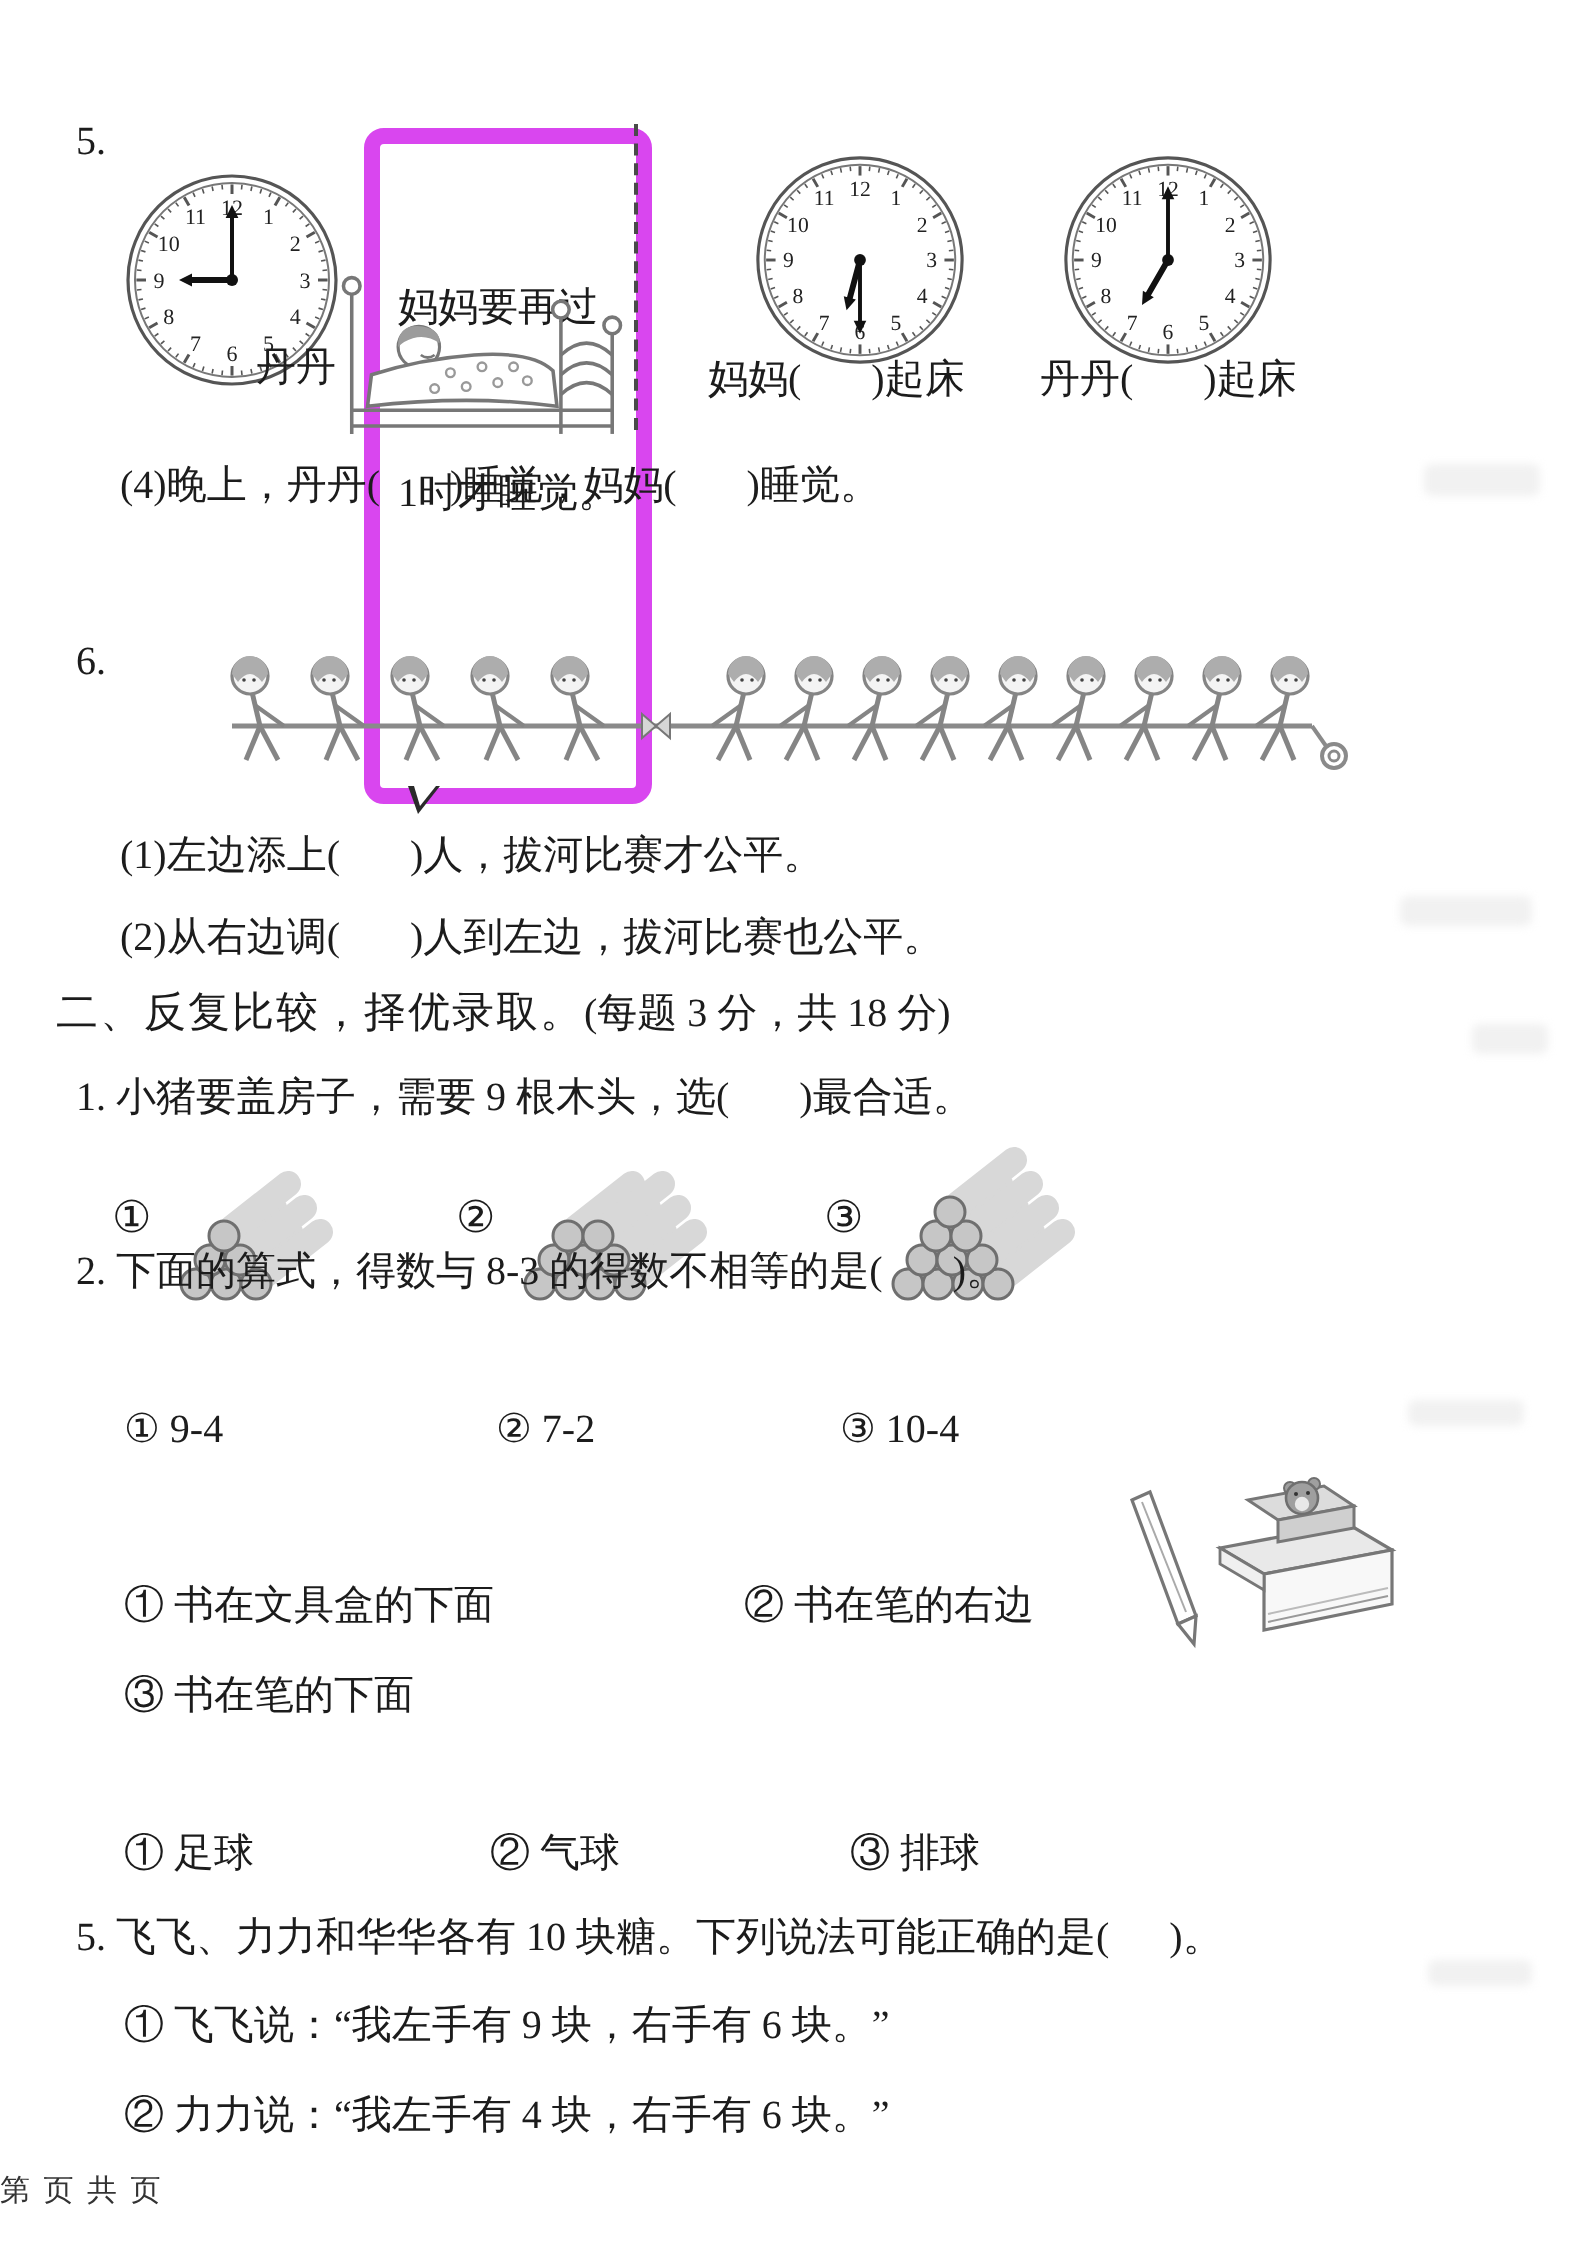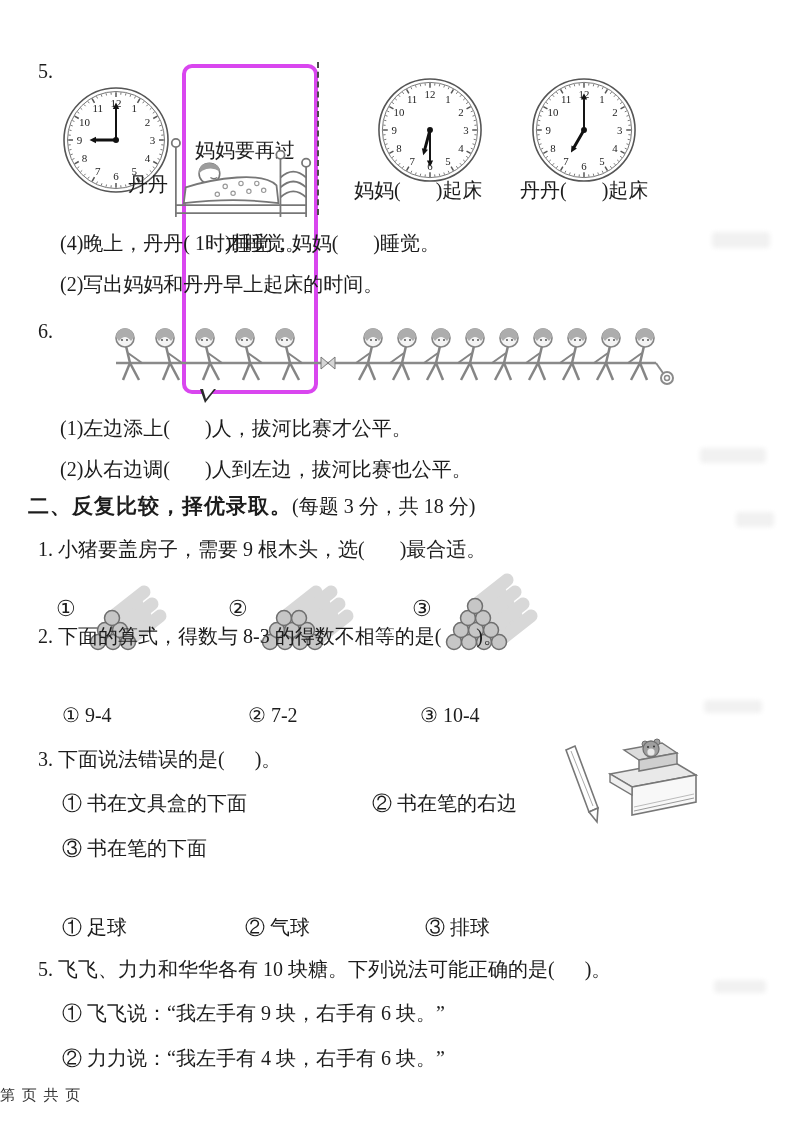--- a/index.html
+++ b/index.html
@@ -2,23 +2,23 @@
 <html><head>
 <meta charset="utf-8">
 <style>
   html,body{margin:0;padding:0;background:#e9e9e9;}
   #page{position:relative;width:793px;height:1122px;margin:0 auto;background:#ffffff;
         font-family:"Liberation Serif","DejaVu Serif",serif;color:#1c1c1c;overflow:hidden;}
   .abs{position:absolute;}
   .line{position:absolute;font-size:20px;white-space:pre;line-height:1.25;}
   .qnum{position:absolute;font-size:20px;}
   .sec-title{position:absolute;white-space:pre;}
-  .sec-title .t{font-family:"Liberation Sans","DejaVu Sans",sans-serif;font-weight:bold;font-size:21px;letter-spacing:1px;}
+  .sec-title .t{font-family:"Liberation Sans","DejaVu Sans",sans-serif;font-weight:normal;font-size:21px;letter-spacing:1px;}
   .sec-title .p{font-size:20px;}
-  .bubble{position:absolute;border:4px solid #d946ef;border-radius:10px;padding:5px 9px 7px 9px;
+  .bubble{position:absolute;border:8px solid #d946ef;border-radius:10px;padding:5px 9px 7px 9px;
           font-size:20px;line-height:1.55;background:#fff;white-space:pre;}
   .bubble .tail{position:absolute;left:14px;bottom:-13px;width:0;height:0;
           border-left:5px solid transparent;border-right:11px solid transparent;border-top:14px solid #2a2a2a;}
   .bubble .tail2{position:absolute;left:17px;bottom:-9px;width:0;height:0;
           border-left:3px solid transparent;border-right:8px solid transparent;border-top:10px solid #ffffff;}
   .vdash{position:absolute;border-left:2px dashed #4a4a4a;}
   .clock{position:absolute;}
   .optlabel{font-size:22px;vertical-align:38px;margin-right:4px;}
   .loggroup{position:absolute;white-space:nowrap;}
   .footer{position:absolute;left:0;width:100%;text-align:left;
@@ -315,21 +315,20 @@
       <polygon points="41.75,77.94967320028762 42.2287187078898,70.72050807568877 47.7712812921102,73.92050807568876" fill="#111"></polygon>
       <line x1="55" y1="55" x2="55" y2="24" stroke="#111" stroke-width="2" stroke-linecap="round"></line>
       <polygon points="55,17.5 58.2,24 51.8,24" fill="#111"></polygon>
       <circle cx="55" cy="55" r="3" fill="#111"></circle>
     </svg>
 
   <div class="line" style="left:354px;top:178px">妈妈(       )起床</div>
   <div class="line" style="left:520px;top:178px">丹丹(       )起床</div>
 
   <div class="line" style="left:60px;top:231px">(4)晚上，丹丹(       )睡觉，妈妈(       )睡觉。</div>
-  <div class="line" style="left:60px;top:272px">(2)写出妈妈和丹丹早上起床的时间。</div>
 
   <div class="qnum" style="left:38px;top:320px">6.</div>
 
   <svg class="abs" style="left:100px;top:316px;width:600px;height:85px" viewBox="0 0 600 85">
       <line x1="16" y1="47" x2="556" y2="47" stroke="#8a8a8a" stroke-width="2.5"></line>
       <polygon points="221,41 228,47 221,53" fill="#d6d6d6" stroke="#777" stroke-width="1"></polygon>
       <polygon points="235,41 228,47 235,53" fill="#d6d6d6" stroke="#777" stroke-width="1"></polygon>
       <line x1="556" y1="47" x2="563" y2="57" stroke="#8a8a8a" stroke-width="2"></line>
       <circle cx="567" cy="62" r="6" fill="none" stroke="#8a8a8a" stroke-width="2"></circle>
       <circle cx="567" cy="62" r="2.5" fill="none" stroke="#8a8a8a" stroke-width="1.5"></circle>
@@ -518,21 +517,20 @@
         <circle cx="43" cy="42" r="7.5" fill="#c6c6c6" stroke="#6f6f6f" stroke-width="1.5"></circle>
         <circle cx="35" cy="30" r="7.5" fill="#c6c6c6" stroke="#6f6f6f" stroke-width="1.5"></circle>
       </svg>
   </div>
 
   <div class="line" style="left:38px;top:624px">2. 下面的算式，得数与 8-3 的得数不相等的是(       )。</div>
   <div class="line" style="left:62px;top:703px">① 9-4</div>
   <div class="line" style="left:248px;top:703px">② 7-2</div>
   <div class="line" style="left:420px;top:703px">③ 10-4</div>
 
-  <div class="line" style="left:38px;top:747px">3. 下面说法错误的是(      )。</div>
   <div class="line" style="left:62px;top:791px">① 书在文具盒的下面</div>
   <div class="line" style="left:62px;top:836px">③ 书在笔的下面</div>
   <div class="line" style="left:372px;top:791px">② 书在笔的右边</div>
 
   <svg class="abs" style="left:558px;top:734px;width:145px;height:92px" viewBox="0 0 145 92">
     <polygon points="8,16 17,12 40,74 31,78" fill="#fff" stroke="#777" stroke-width="1.6"></polygon>
     <polygon points="31,78 40,74 39,88" fill="#fff" stroke="#777" stroke-width="1.6"></polygon>
     <line x1="13" y1="17" x2="35" y2="72" stroke="#aaa" stroke-width="1"></line>
     <polygon points="52,40 116,28 138,41 74,53" fill="#e9e9e9" stroke="#777" stroke-width="1.6"></polygon>
     <polygon points="74,53 138,41 138,68 74,81" fill="#f8f8f8" stroke="#777" stroke-width="1.6"></polygon>

